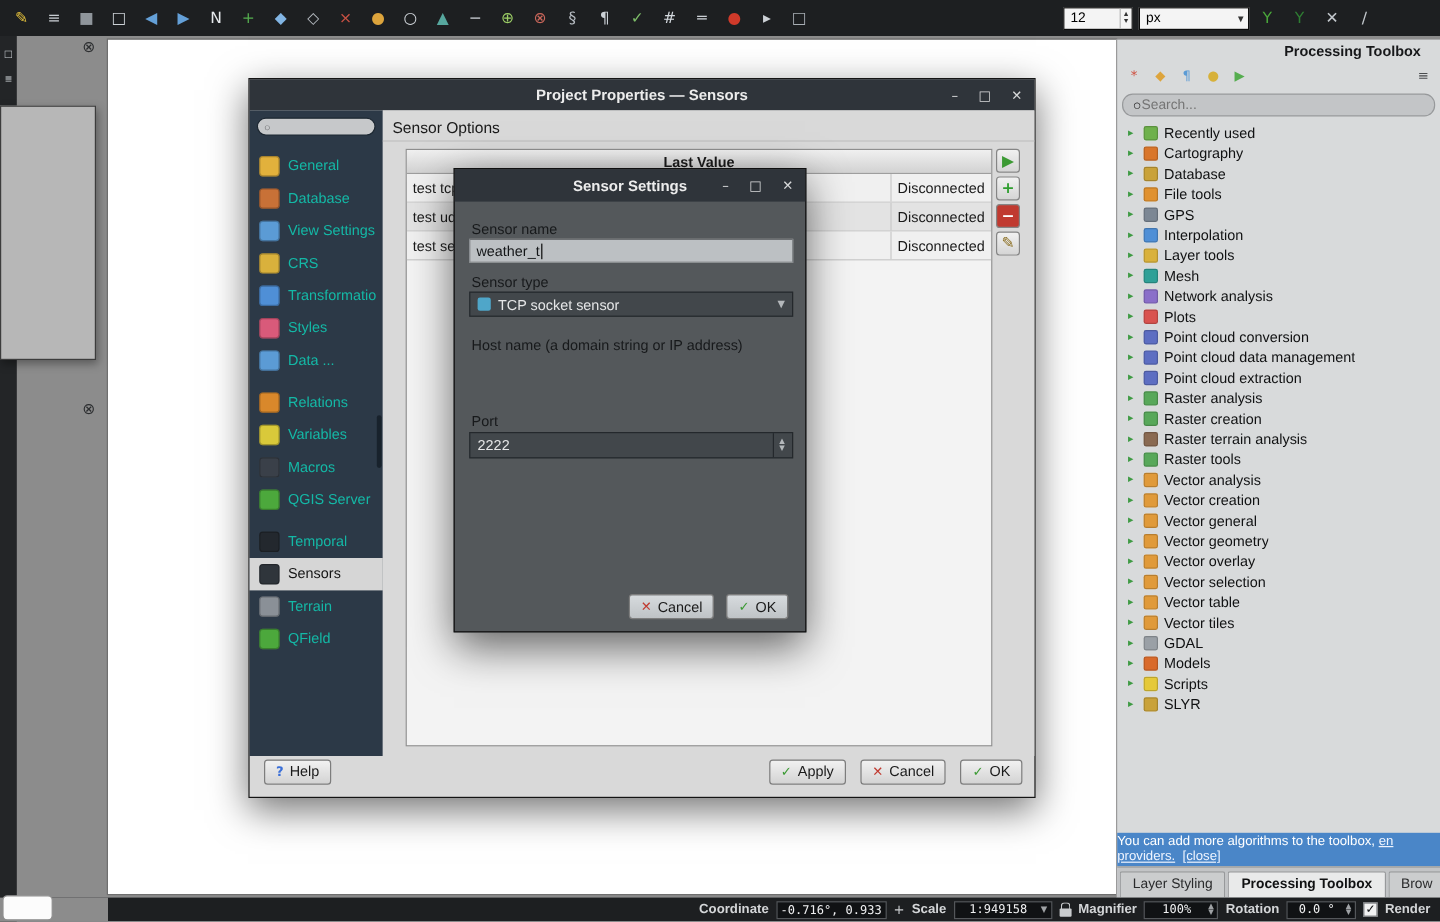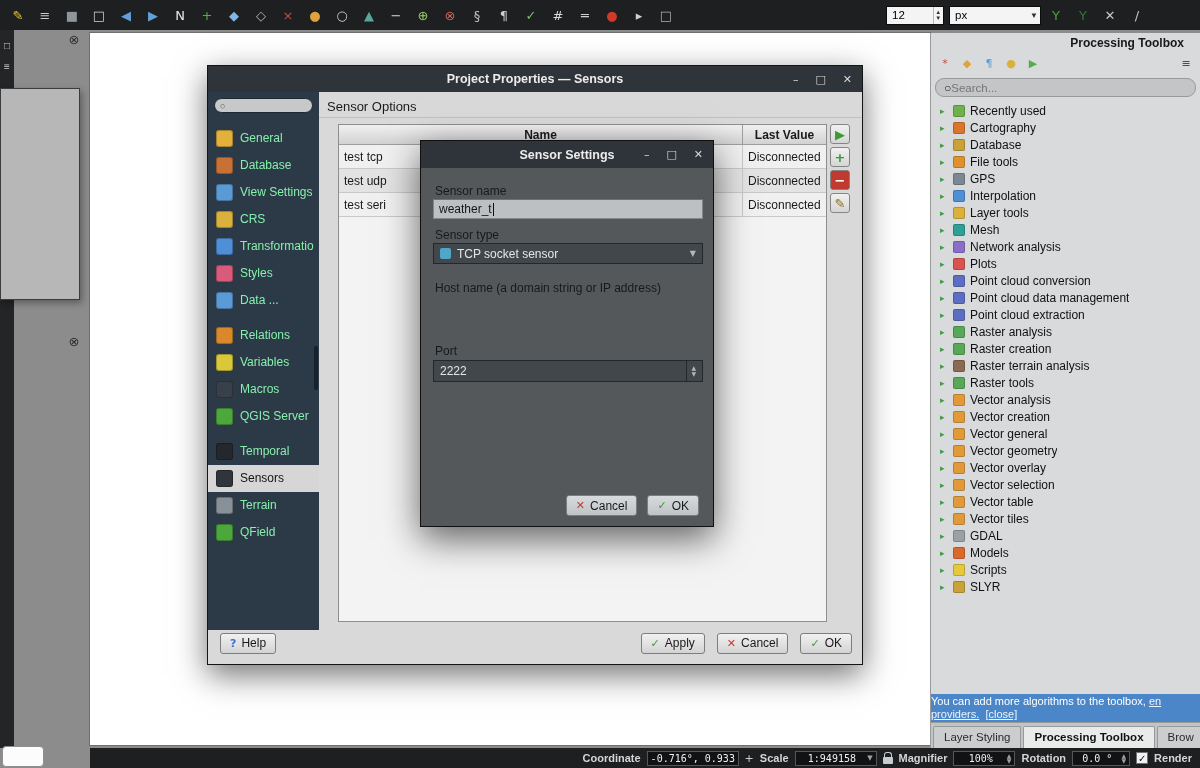--- a/index.html
+++ b/index.html
@@ -61,21 +61,21 @@
   .pp-dialog { position:absolute; left:207px; top:65px; width:656px; height:600px; background:#d9d9d9; border:1px solid #141414; box-shadow:0 10px 30px rgba(0,0,0,.55); z-index:5; display:flex; flex-direction:column; }
   .win-title { height:26px; background:#2f343a; color:#ececec; font-weight:bold; font-size:12.5px; display:flex; align-items:center; justify-content:center; position:relative; flex:0 0 auto; }
   .win-controls { position:absolute; right:10px; top:0; height:100%; display:flex; gap:17px; align-items:center; }
   .win-ctl { background:none; border:none; color:#d8d9da; font-size:11px; cursor:pointer; font-family:"DejaVu Sans",sans-serif; }
   .pp-body { flex:1; display:flex; min-height:0; }
   .pp-sidebar { width:111px; background:#2c3947; padding-top:6px; position:relative; flex:0 0 auto; }
   .pp-search { margin:0 6px; height:15px; background:#c6c8ca; border:1px solid #1d2832; border-radius:8px; display:flex; align-items:center; padding:0 5px; gap:3px; }
   .pp-search .mag { color:#5a5c5e; font-size:9px; }
   .pp-search input { border:none; background:transparent; width:100%; font-size:10px; }
   .pp-items { margin-top:12px; }
-  .pp-item { min-height:27px; display:flex; align-items:center; gap:7px; padding:0 4px 0 8px; color:#86efac; font-size:12px; line-height:13px; cursor:pointer; }
+  .pp-item { min-height:27px; display:flex; align-items:center; gap:7px; padding:0 4px 0 8px; color:#14b8a6; font-size:12px; line-height:13px; cursor:pointer; }
   .pp-item[data-sel="1"] { background:#d6d6d6; color:#141414; }
   .pp-item .ico { width:17px; height:17px; border-radius:3px; flex:0 0 auto; box-shadow:inset 0 0 0 1px rgba(0,0,0,.25); }
   .pp-item .lbl { white-space:nowrap; overflow:hidden; }
   .pp-scroll { position:absolute; right:1px; top:254px; width:4px; height:44px; background:#18222c; border-radius:2px; cursor:pointer; }
   .pp-content { flex:1; position:relative; background:#d9d9d9; }
   .pp-content-header { position:absolute; left:0; right:0; top:0; height:26px; border-bottom:1px solid #c0c0c0; }
   .pp-section-title { position:absolute; left:8px; top:7px; font-weight:normal; font-size:13px; }
   .pp-table { position:absolute; left:19px; top:32px; width:489px; height:498px; background:#f3f3f3; border:1px solid #8e8e8e; overflow:hidden; }
   .pp-thead { display:flex; height:20px; background:linear-gradient(#f0f0f0,#d2d2d2); border-bottom:1px solid #9e9e9e; font-weight:bold; }
   .th-name { width:404px; text-align:center; line-height:20px; border-right:1px solid #9e9e9e; }
@@ -85,21 +85,21 @@
   .cell-name { width:404px; padding-left:5px; border-right:1px solid #c9c9c9; display:flex; align-items:center; overflow:hidden; white-space:nowrap; }
   .cell-val { flex:1; padding-left:5px; display:flex; align-items:center; }
   .pp-sidebtns { position:absolute; left:511px; top:32px; display:flex; flex-direction:column; gap:3px; }
   .side-btn { width:20px; height:20px; background-image:linear-gradient(#f1f1f1,#d5d5d5); border:1px solid #858585; border-radius:3px; font-size:13px; font-weight:bold; display:flex; align-items:center; justify-content:center; cursor:pointer; font-family:"DejaVu Sans",sans-serif; }
   .pp-footer { height:34px; display:flex; align-items:center; gap:12px; padding:0 10px 8px 12px; flex:0 0 auto; }
   .btn { height:21px; padding:0 9px; background:linear-gradient(#f1f1f1,#d3d3d3); border:1px solid #7d7d7d; border-radius:3px; font-size:12px; display:flex; align-items:center; gap:5px; color:#1a1a1a; cursor:pointer; font-family:"Liberation Sans",sans-serif; }
   .bi { font-size:11px; font-weight:bold; font-family:"DejaVu Sans",sans-serif; }
   .bi-blue { color:#3a6fd8; } .bi-green { color:#3c9a34; } .bi-red { color:#c03a30; }
 
   
-  .ss-dialog { position:absolute; left:378px; top:140px; width:294px; height:387px; background:#54585b; border:1px solid #101010; box-shadow:0 12px 34px rgba(0,0,0,.6); z-index:6;margin-left:42px; }
+  .ss-dialog { position:absolute; left:378px; top:140px; width:294px; height:387px; background:#54585b; border:1px solid #101010; box-shadow:0 12px 34px rgba(0,0,0,.6); z-index:6; }
   .ss-body { position:relative; height:360px; color:#17191b; font-size:12px; }
   .ss-label { position:absolute; left:14px; color:#17191b; }
   .inp-light { position:absolute; background:#bcc0c3; border:1px solid #84888b; border-top-color:#6e7174; color:#131517; padding:0 5px; display:flex; align-items:center; font-size:12px; }
   .caret { width:1px; height:13px; background:#0b0b0b; margin-left:1px; }
   .sel-dark { position:absolute; background:#42474b; border:1px solid #24282c; color:#e5e6e7; display:flex; align-items:center; padding:0 6px; gap:6px; font-size:12px; cursor:pointer; }
   .sel-ico { width:11px; height:11px; border-radius:2px; background:#4fa6c9; flex:0 0 auto; }
   .sel-arrow { margin-left:auto; font-size:8px; color:#b4b8bb; font-family:"DejaVu Sans",sans-serif; }
   .spin-btns { margin-left:auto; display:flex; flex-direction:column; line-height:6px; font-size:6px; color:#b4b8bb; border-left:1px solid #24282c; padding-left:4px; height:100%; justify-content:center; font-family:"DejaVu Sans",sans-serif; }
   .ss-buttons { position:absolute; left:0; right:0; top:327px; display:flex; justify-content:flex-end; gap:10px; padding-right:14px; }
   .ss-btn { background:linear-gradient(#d7dbde,#bfc3c6); }
@@ -500,21 +500,20 @@
           </div>
         </div>
       <div class="pp-scroll"></div>
     </div>
     <div class="pp-content">
       <div class="pp-content-header">
         <div class="pp-section-title">Sensor Options</div>
       </div>
       <div class="pp-table">
         <div class="pp-thead">
-          <div class="th-name">Name</div>
           <div class="th-val">Last Value</div>
         </div>
         <div class="pp-rows">
 
             <div class="pp-row">
               <div class="cell-name">test tcp</div>
               <div class="cell-val">Disconnected</div>
             </div>
 
             <div class="pp-row">

